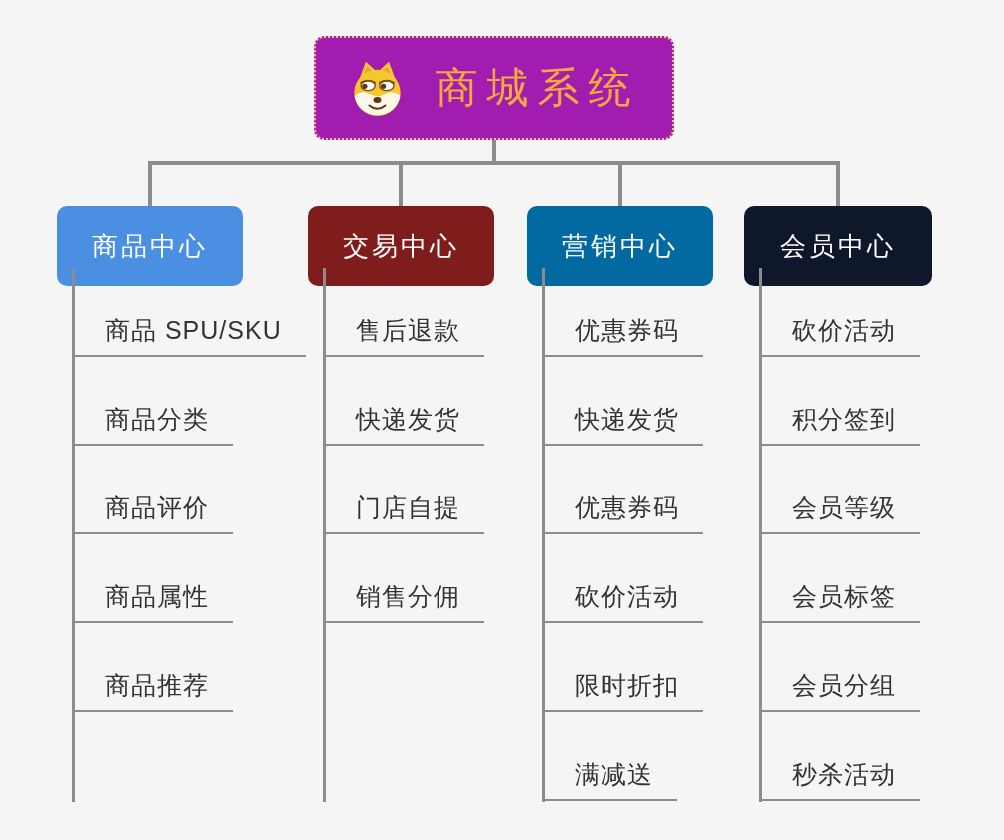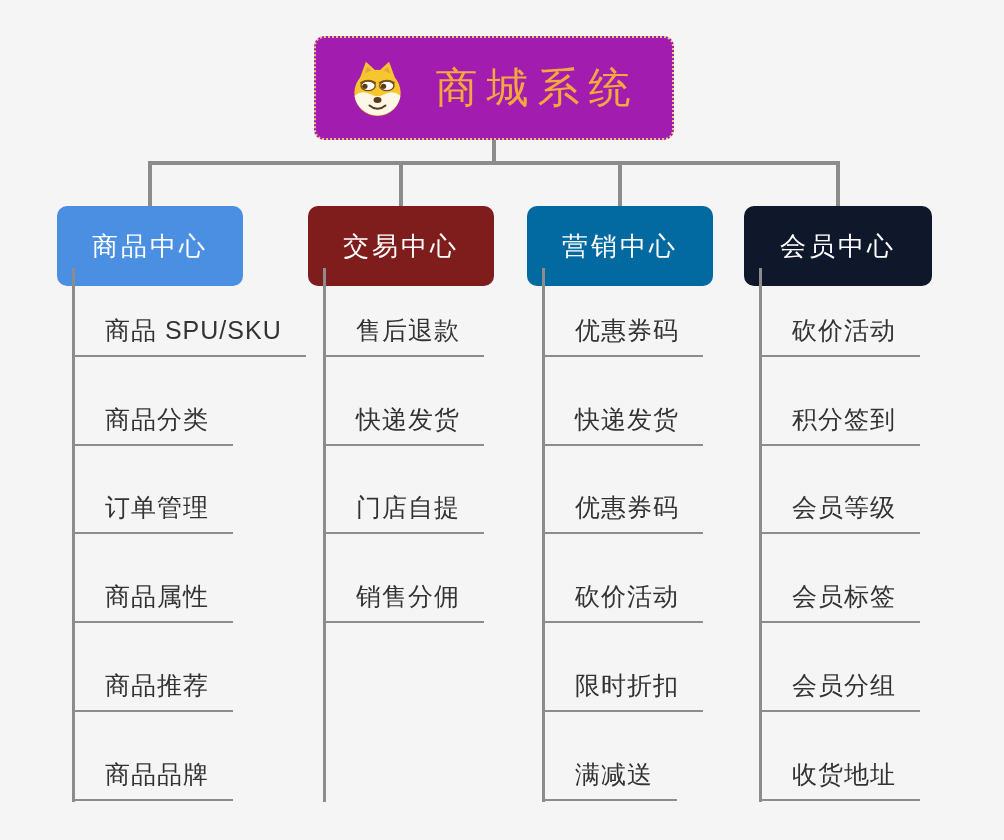--- a/index.html
+++ b/index.html
@@ -70,24 +70,23 @@
     </span>
     <span class="root-title">商城系统</span>
   </div>
 
   <div class="branch b0">
     <div class="branch-box" style="background-color: rgb(74, 143, 226);">商品中心</div>
     <div class="vline"></div>
     <div class="items">
       <div class="leaf">商品 SPU/SKU</div>
       <div class="leaf">商品分类</div>
-      <div class="leaf">订单管理</div>
+      <div class="leaf">商品评价</div>
       <div class="leaf">商品属性</div>
       <div class="leaf">商品推荐</div>
-      <div class="leaf">商品品牌</div>
     </div>
   </div>
 
   <div class="branch b1">
     <div class="branch-box" style="background-color: #7f1d1d;">交易中心</div>
     <div class="vline"></div>
     <div class="items">
       <div class="leaf">售后退款</div>
       <div class="leaf">快递发货</div>
       <div class="leaf">门店自提</div>
@@ -110,17 +109,17 @@
 
   <div class="branch b3">
     <div class="branch-box" style="background-color: #0f172a;">会员中心</div>
     <div class="vline"></div>
     <div class="items">
       <div class="leaf">砍价活动</div>
       <div class="leaf">积分签到</div>
       <div class="leaf">会员等级</div>
       <div class="leaf">会员标签</div>
       <div class="leaf">会员分组</div>
-      <div class="leaf">收货地址</div>
+      <div class="leaf">秒杀活动</div>
     </div>
   </div>
 
 </div>
 
 </body></html>

